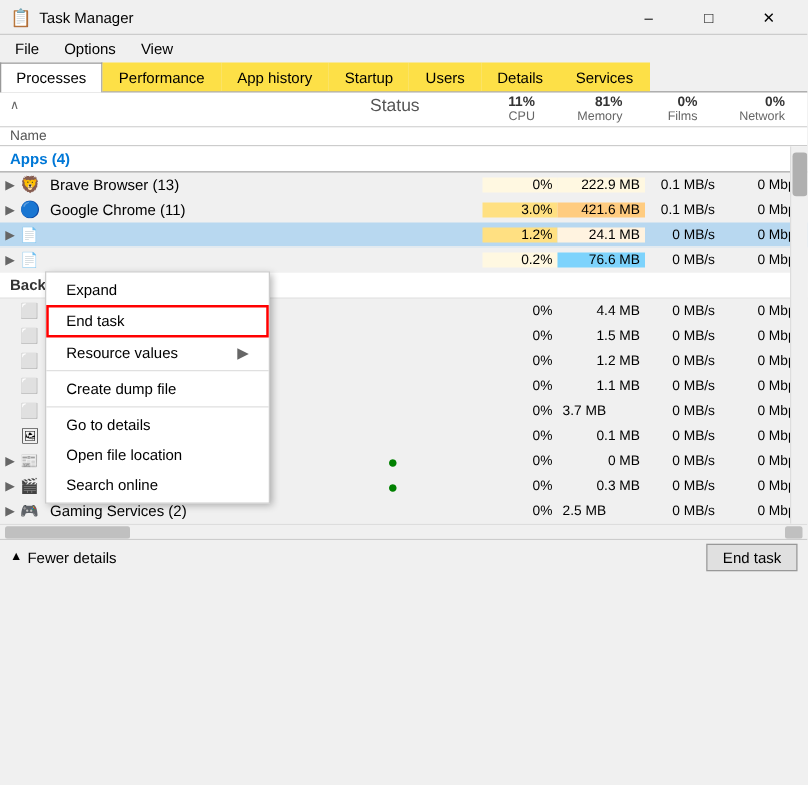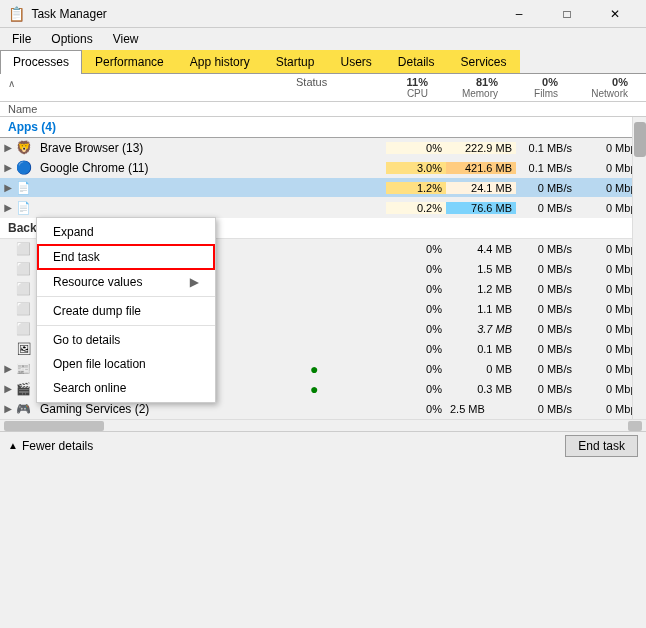--- a/index.html
+++ b/index.html
@@ -184,21 +184,21 @@
   <div class="tab">Services</div>
 </div>
 
 <div class="table-container">
 
   <div style="display:flex; background:white; border-bottom:1px solid #ccc; padding: 1px 0;">
     <div style="flex:1; padding:1px 8px;">
       <span style="font-size:10px; color:#666;">∧</span>
     </div>
     <div style="width:80px; padding:1px 4px;">
-      <div style="font-size:11px; color:#555;">Status</div>
+      <div style="font-size:14px; color:#555;">Status</div>
     </div>
     <div style="width:60px; padding:1px 4px; text-align:right;">
       <div style="font-size:11px; font-weight:600; color:#333;">11%</div>
       <div style="font-size:10px; color:#666;">CPU</div>
     </div>
     <div style="width:70px; padding:1px 4px; text-align:right;">
       <div style="font-size:11px; font-weight:600; color:#333;">81%</div>
       <div style="font-size:10px; color:#666;">Memory</div>
     </div>
     <div style="width:60px; padding:1px 4px; text-align:right;">
@@ -311,21 +311,21 @@
       <span style="width:70px; text-align:right; padding:0 4px; font-size:11px;">1.1 MB</span>
       <span class="row-disk">0 MB/s</span>
       <span class="row-network">0 Mbps</span>
     </div>
     <div class="process-row">
       <span class="row-expand"></span>
       <span class="row-icon">⬜</span>
       <span class="row-name"></span>
       <span class="row-status"></span>
       <span class="row-cpu">0%</span>
-      <span style="width:70px; text-align:right; padding:0 4px; font-size:11px;font-style:italic;">3.7 MB</span>
+      <span style="width:70px; padding:0 4px; font-size:11px;">3.7 MB</span>
       <span class="row-disk">0 MB/s</span>
       <span class="row-network">0 Mbps</span>
     </div>
     <div class="process-row">
       <span class="row-expand"></span>
       <span class="row-icon">🖼</span>
       <span class="row-name">Features On Demand Helper</span>
       <span class="row-status"></span>
       <span class="row-cpu">0%</span>
       <span style="width:70px; text-align:right; padding:0 4px; font-size:11px;">0.1 MB</span>

